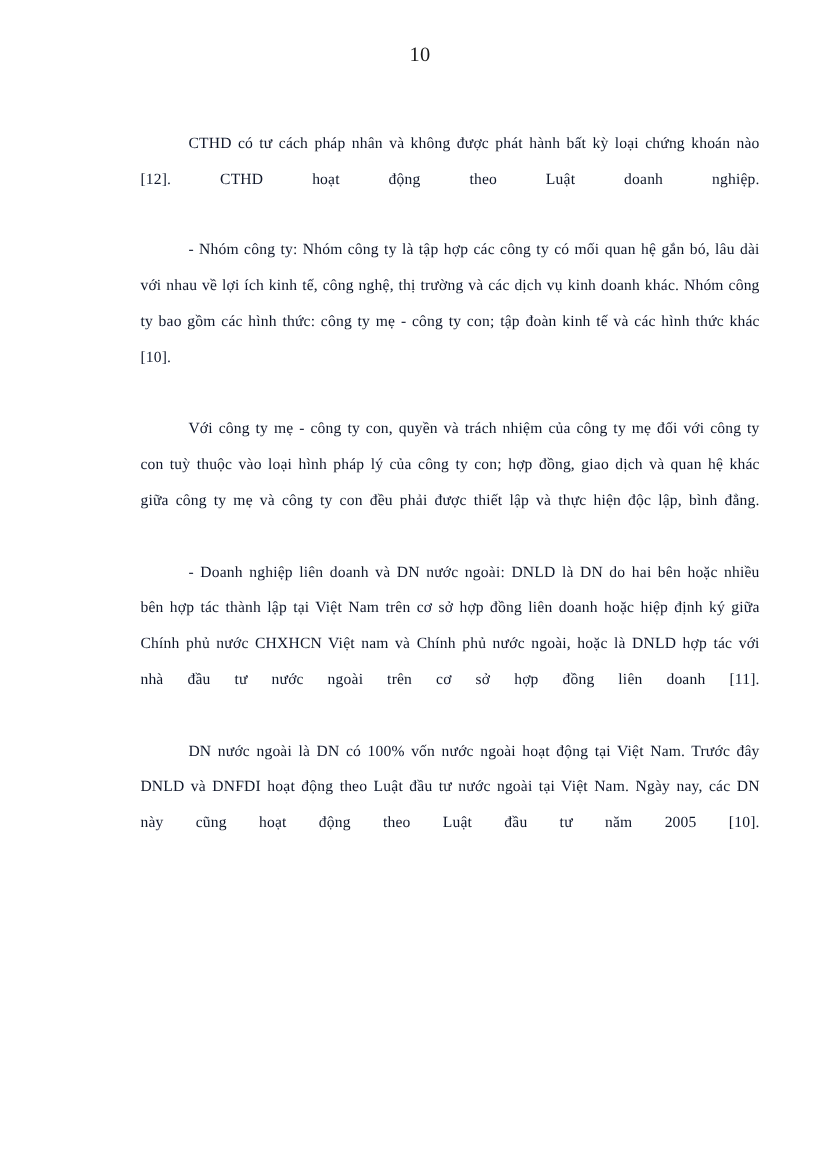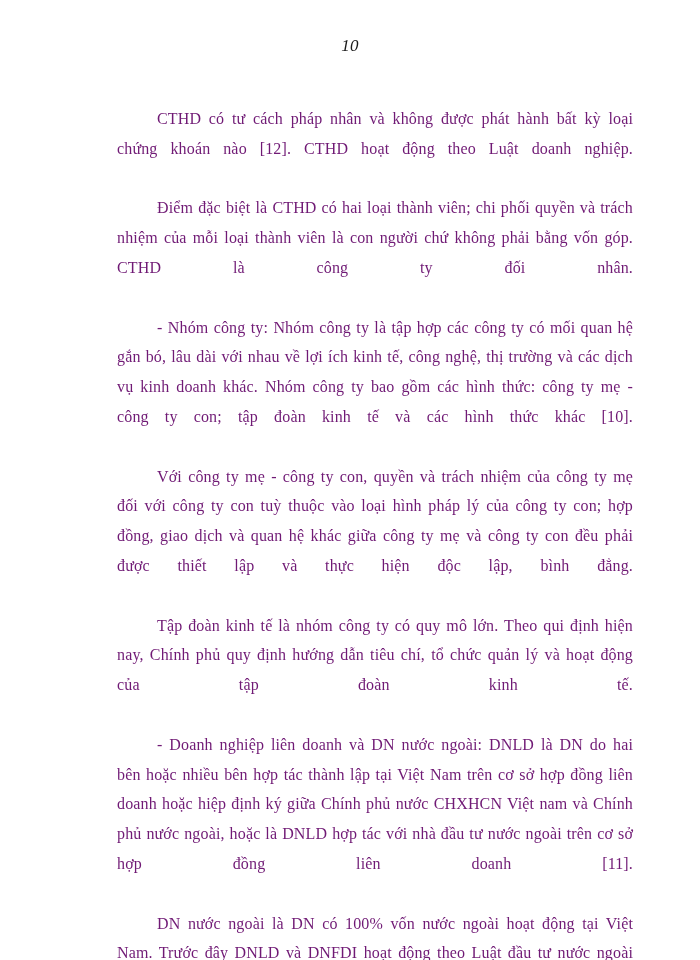--- a/index.html
+++ b/index.html
@@ -25,66 +25,63 @@
   .page-number {
     position: absolute;
     top: 36px;
     left: 0;
     width: 700px;
     text-align: center;
     font-size: 17px;
     line-height: 20px;
     letter-spacing: 0.3px;
     color: #1a1a1a;
-    font-style: italic;
   }
   .body-text {
     position: absolute;
     top: 104px;
     left: 117px;
     width: 516px;
   }
   p.para {
     margin: 0;
     padding: 0;
     text-indent: 40px;
     text-align: justify;
     text-justify: inter-word;
-    font-size: 16px;
+    font-size: 13px;
     line-height: 29.8px;
     letter-spacing: 0.15px;
     word-spacing: 0.6px;
-    color: #701a75;
+    color: #0f172a;
     hyphens: none;
   }
   
   p.para::after {
     content: "";
     display: inline-block;
     width: 100%;
   }
 </style>
 </head>
 <body>
 
 <div class="page">
 
   <div class="page-number">10</div>
 
   <div class="body-text">
 
     <p class="para">CTHD có tư cách pháp nhân và không được phát hành bất kỳ loại chứng khoán nào [12]. CTHD hoạt động theo Luật doanh nghiệp.</p>
 
-    <p class="para">Điểm đặc biệt là CTHD có hai loại thành viên; chi phối quyền và trách nhiệm của mỗi loại thành viên là con người chứ không phải bằng vốn góp. CTHD là công ty đối nhân.</p>
 
     <p class="para">- Nhóm công ty: Nhóm công ty là tập hợp các công ty có mối quan hệ gắn bó, lâu dài với nhau về lợi ích kinh tế, công nghệ, thị trường và các dịch vụ kinh doanh khác. Nhóm công ty bao gồm các hình thức: công ty mẹ - công ty con; tập đoàn kinh tế và các hình thức khác [10].</p>
 
     <p class="para">Với công ty mẹ - công ty con, quyền và trách nhiệm của công ty mẹ đối với công ty con tuỳ thuộc vào loại hình pháp lý của công ty con; hợp đồng, giao dịch và quan hệ khác giữa công ty mẹ và công ty con đều phải được thiết lập và thực hiện độc lập, bình đẳng.</p>
 
-    <p class="para">Tập đoàn kinh tế là nhóm công ty có quy mô lớn. Theo qui định hiện nay, Chính phủ quy định hướng dẫn tiêu chí, tổ chức quản lý và hoạt động của tập đoàn kinh tế.</p>
 
     <p class="para">- Doanh nghiệp liên doanh và DN nước ngoài: DNLD là DN do hai bên hoặc nhiều bên hợp tác thành lập tại Việt Nam trên cơ sở hợp đồng liên doanh hoặc hiệp định ký giữa Chính phủ nước CHXHCN Việt nam và Chính phủ nước ngoài, hoặc là DNLD hợp tác với nhà đầu tư nước ngoài trên cơ sở hợp đồng liên doanh [11].</p>
 
     <p class="para">DN nước ngoài là DN có 100% vốn nước ngoài hoạt động tại Việt Nam. Trước đây DNLD và DNFDI hoạt động theo Luật đầu tư nước ngoài tại Việt Nam. Ngày nay, các DN này cũng hoạt động theo Luật đầu tư năm 2005 [10].</p>
 
   </div>
 
 </div>
 
 </body></html>

